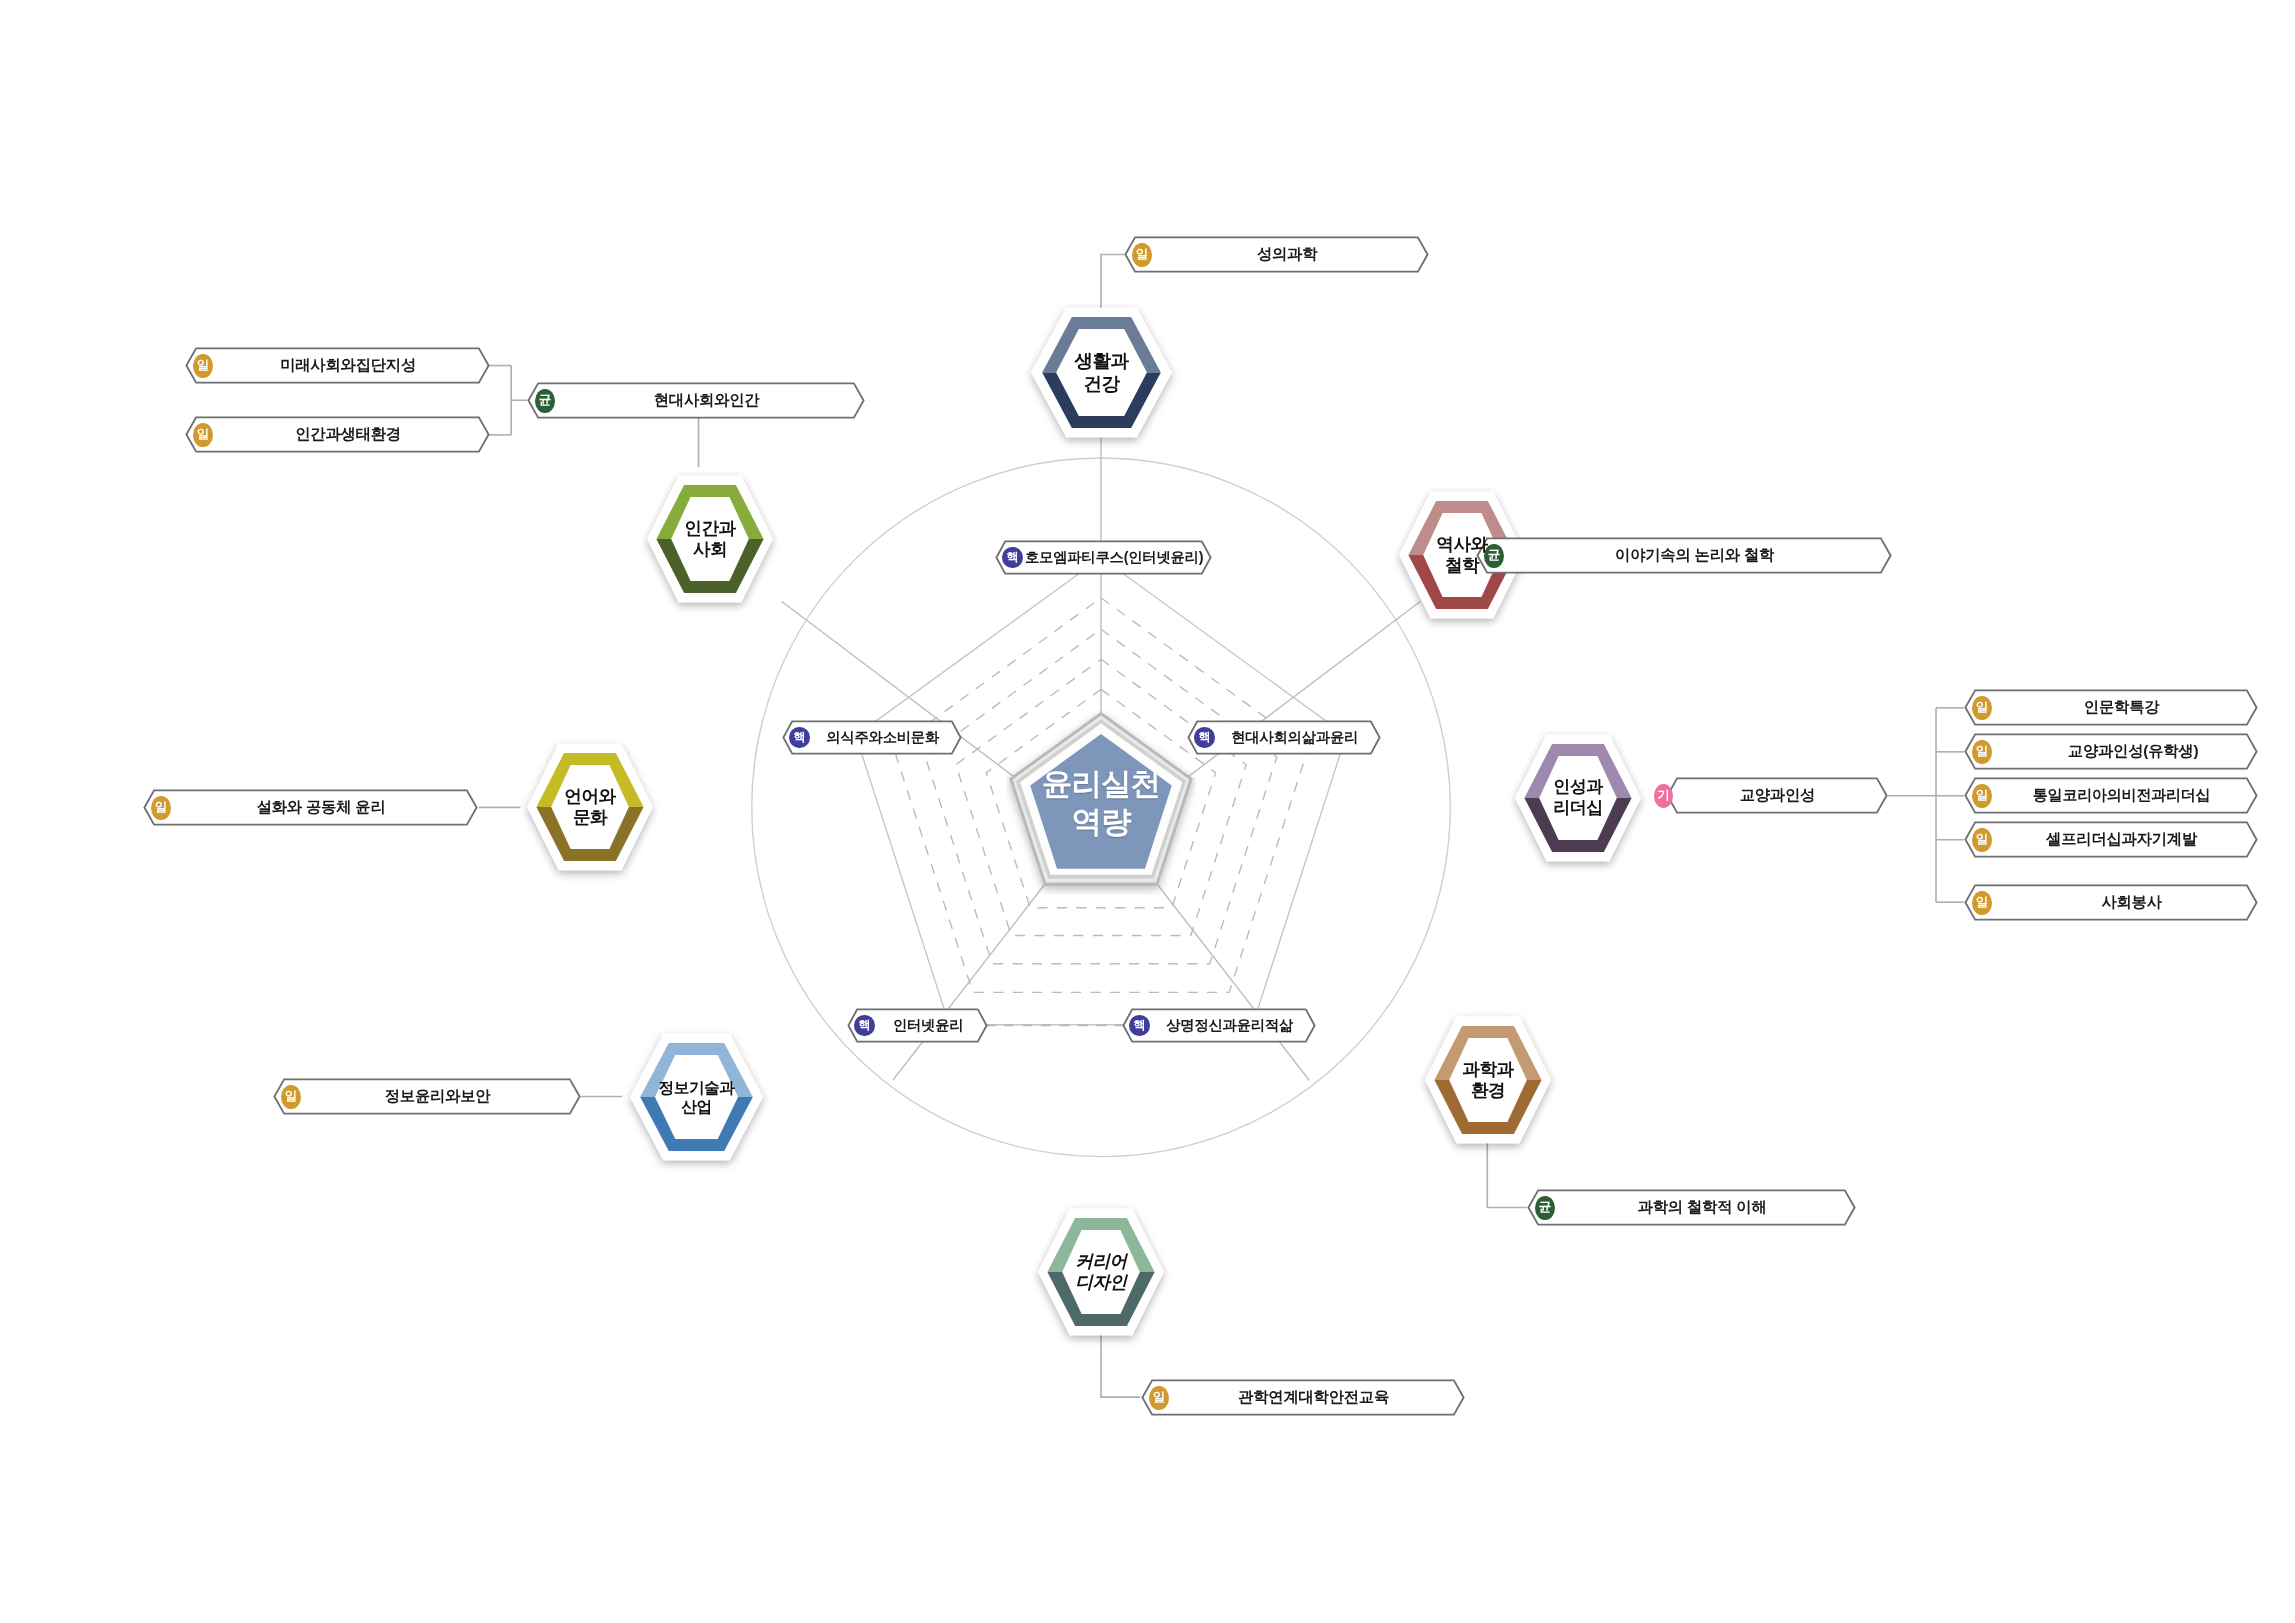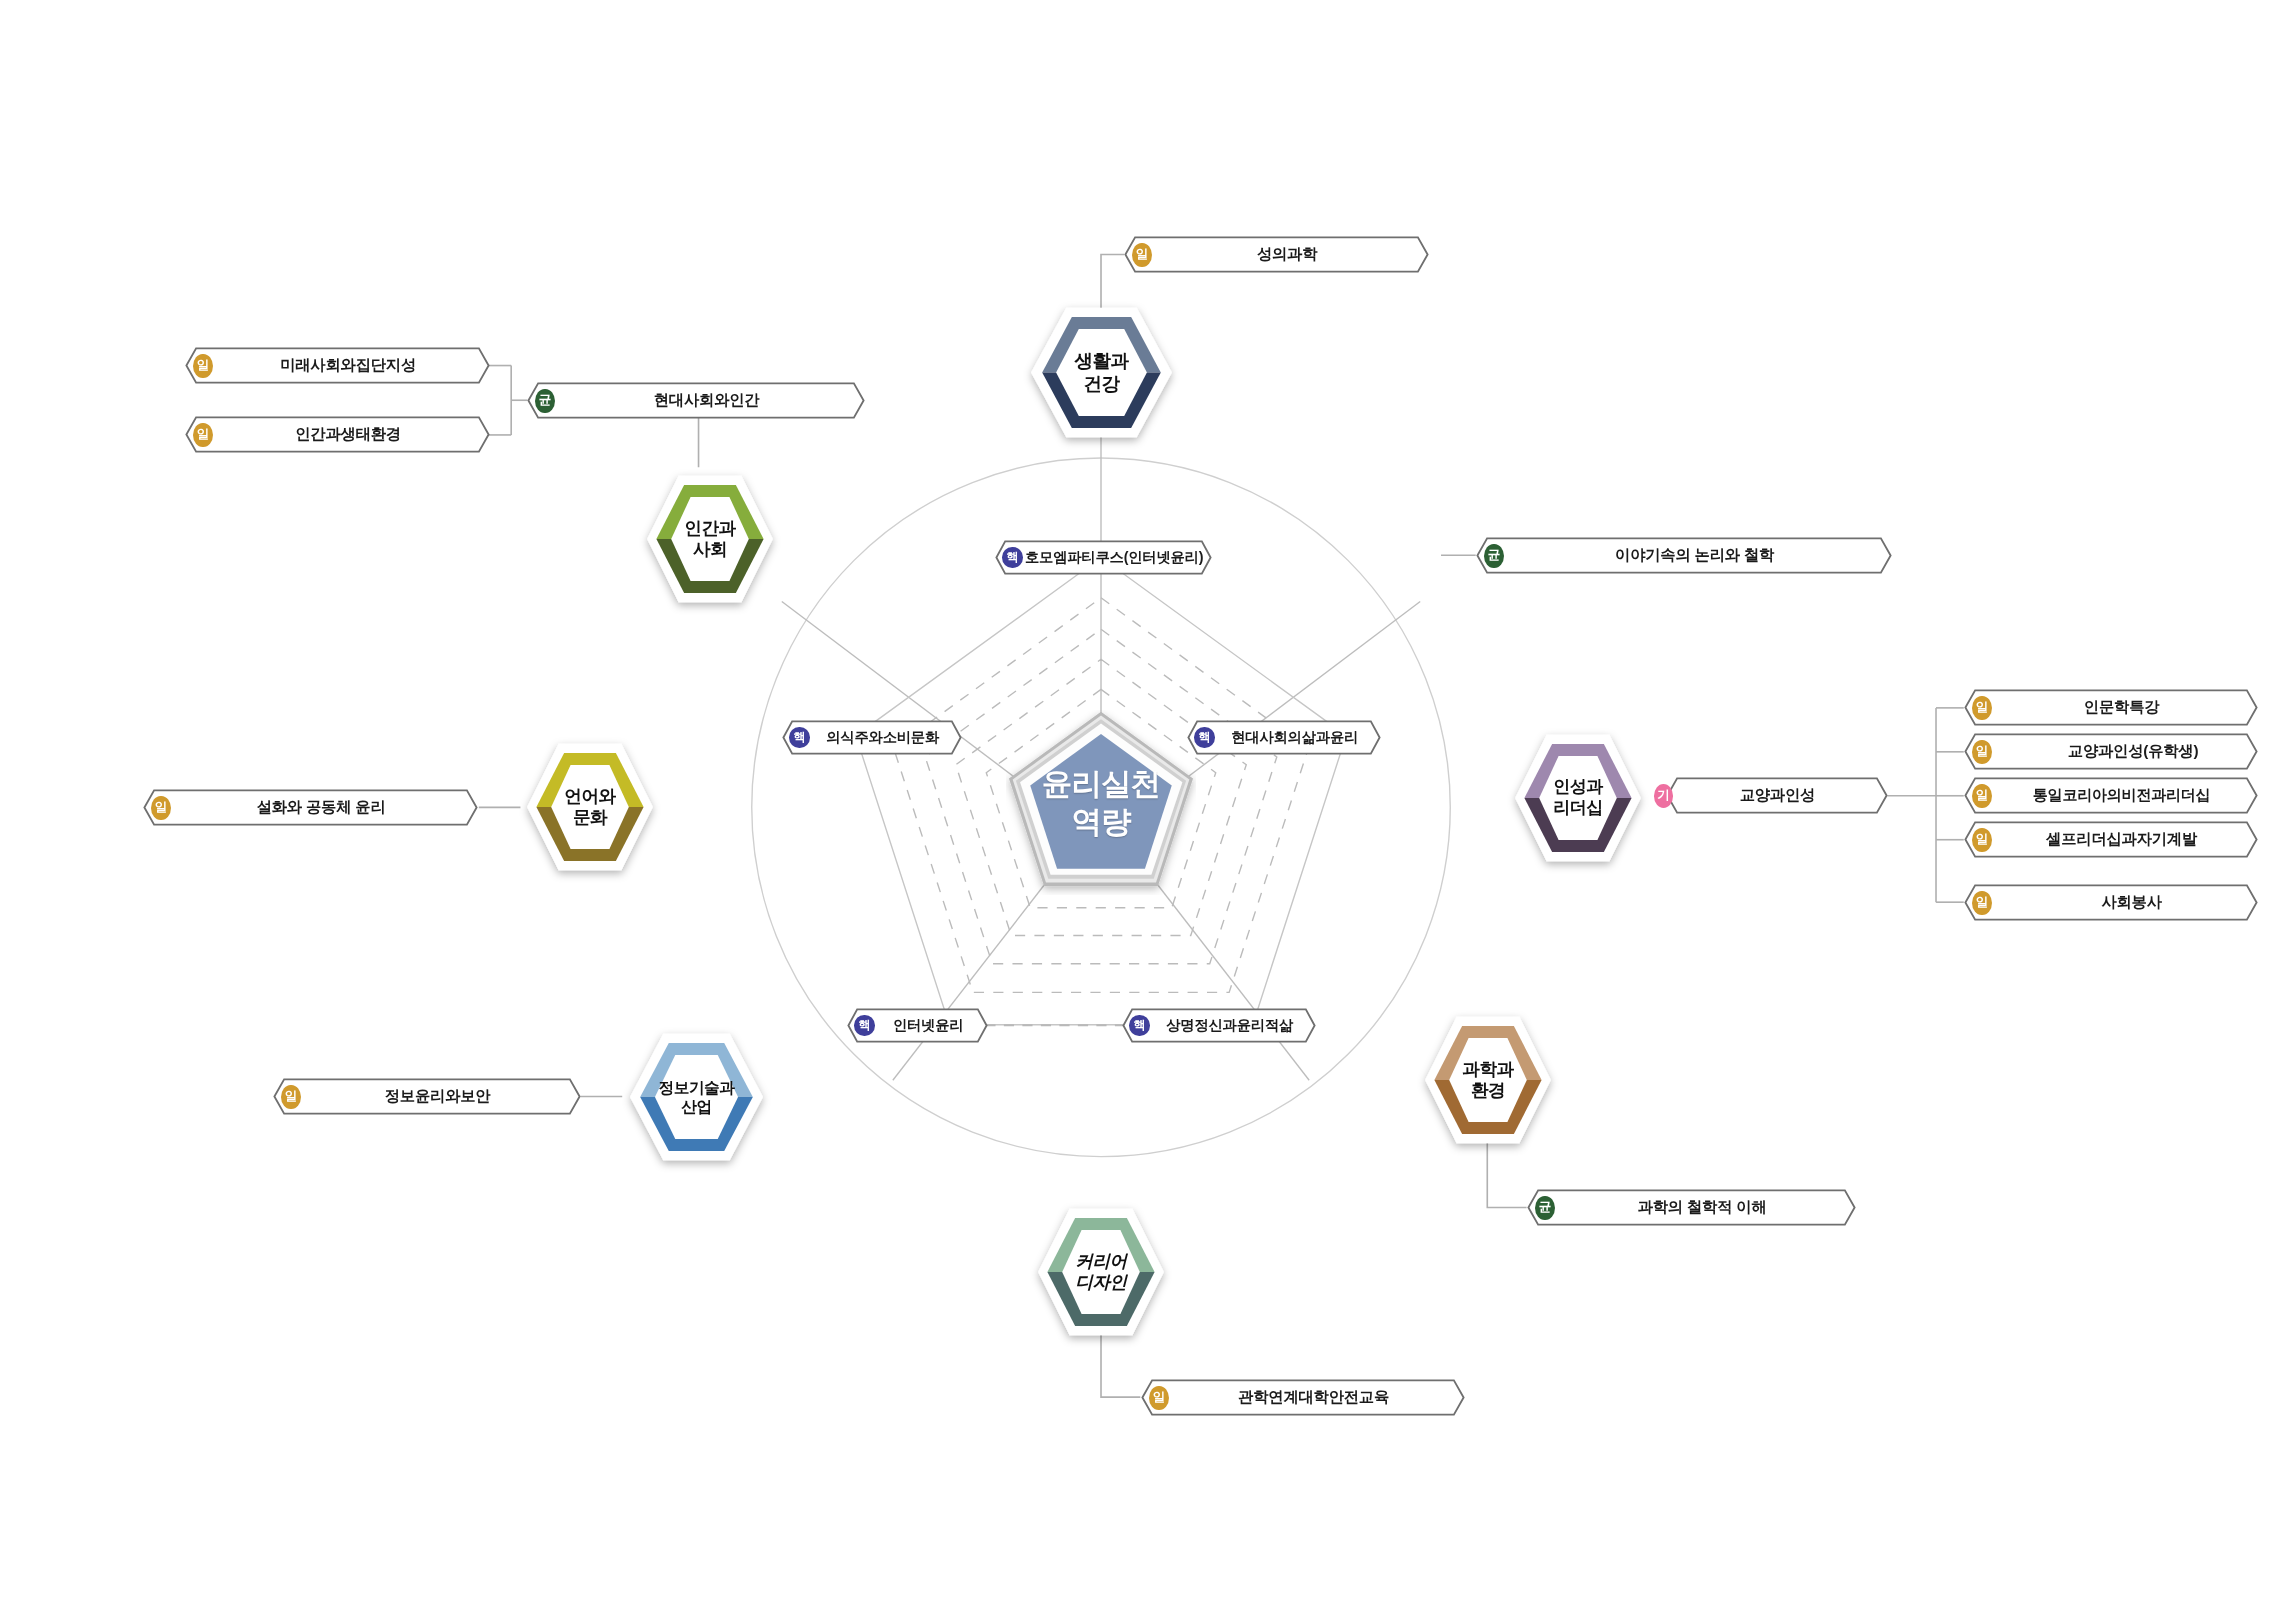--- a/index.html
+++ b/index.html
@@ -179,20 +179,37 @@
       <path d="M116,30 L244,30 L308,150 L52,150 Z" fill="#6a7c96"></path>
       <path d="M52,150 L308,150 L244,270 L116,270 Z" fill="#2c3c5c"></path>
       <polygon points="131,56 229,56 278,150 229,244 131,244 82,150" fill="#ffffff"></polygon>
     </svg>
     <div class="hlabel" style="font-size:18.5px;">
       <span>생활과</span>
       <span>건강</span>
     </div>
   </div>
 
+  <div class="hex" style="left:1388px;top:488px;width:148px;height:134px;">
+    <svg width="148" height="134" viewBox="0 0 320 290">
+      <defs>
+          <filter id="hs2" x="-30%" y="-30%" width="170%" height="170%">
+        <feDropShadow dx="0" dy="7" stdDeviation="9" flood-color="#000" flood-opacity="0.3"></feDropShadow>
+          </filter>
+        </defs>
+      <polygon filter="url(#hs2)" points="92,8 228,8 296,145 228,282 92,282 24,145" fill="#ffffff"></polygon>
+      <path d="M104,28 L216,28 L276,145 L44,145 Z" fill="#c08b8b"></path>
+      <path d="M44,145 L276,145 L216,262 L104,262 Z" fill="#a04848"></path>
+      <polygon points="118,54 202,54 244,145 202,236 118,236 76,145" fill="#ffffff"></polygon>
+    </svg>
+    <div class="hlabel" style="font-size:17.6px;">
+      <span>역사와</span>
+      <span>철학</span>
+    </div>
+  </div>
 
   <div class="hex" style="left:1504px;top:731px;width:148px;height:134px;">
     <svg width="148" height="134" viewBox="0 0 320 290">
       <defs>
           <filter id="hs3" x="-30%" y="-30%" width="170%" height="170%">
         <feDropShadow dx="0" dy="7" stdDeviation="9" flood-color="#000" flood-opacity="0.3"></feDropShadow>
           </filter>
         </defs>
       <polygon filter="url(#hs3)" points="92,8 228,8 296,145 228,282 92,282 24,145" fill="#ffffff"></polygon>
       <path d="M104,28 L216,28 L276,145 L44,145 Z" fill="#9e88ae"></path>

